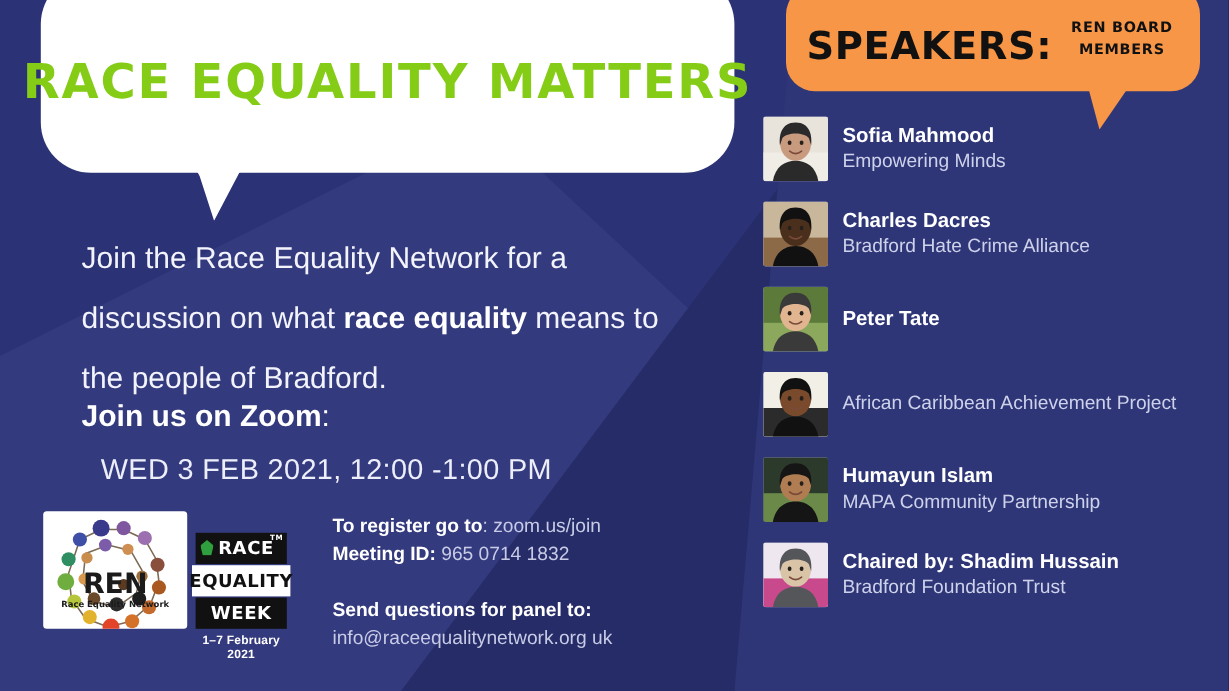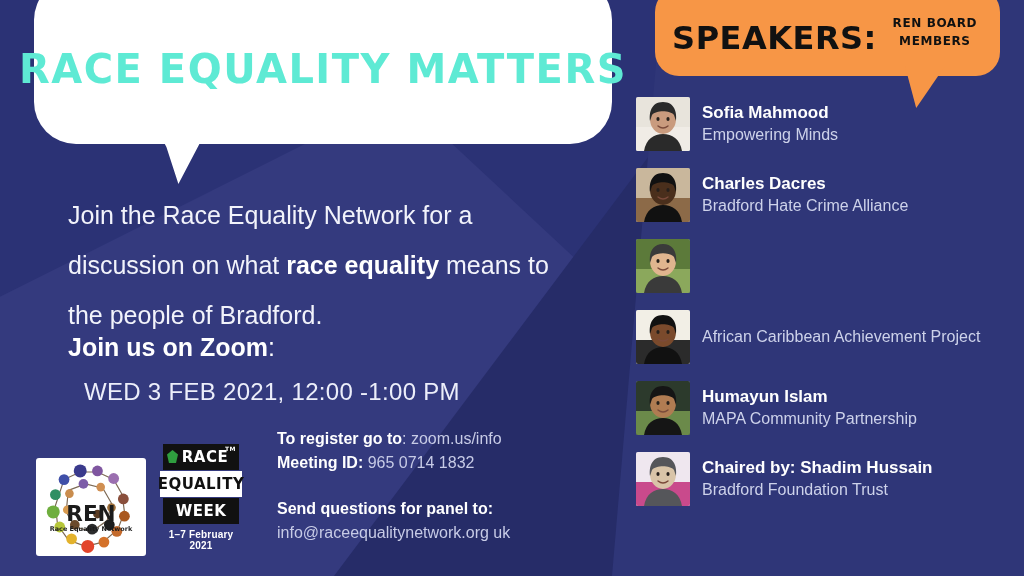--- a/index.html
+++ b/index.html
@@ -34,38 +34,38 @@
     background:#ffffff;border-radius:42px;
   }
   .bubble-white-tail{
     position:absolute;left:152px;top:120px;width:60px;height:64px;
     background:#ffffff;
     clip-path:polygon(0% 0%, 100% 0%, 44% 100%, 24% 42%);
   }
   .headline{
     position:absolute;left:34px;top:10px;width:578px;height:118px;
     display:flex;align-items:center;justify-content:center;
-    color:#5eead4;
+    color:#84cc16;
     font-family:"DejaVu Sans","Liberation Sans",sans-serif;
     font-weight:700;font-size:40px;letter-spacing:1.5px;
     text-transform:uppercase;white-space:nowrap;
   }
   
   .body-copy{
     position:absolute;left:68px;top:190px;width:520px;
     font-size:25px;line-height:50px;font-weight:300;color:#f2f3fb;
   }
   .body-copy b{font-weight:700;color:#ffffff;}
   .zoom-block{position:absolute;left:68px;top:333px;width:520px;}
   .zoom-line1{font-size:25px;font-weight:700;color:#ffffff;margin:0 0 6px 0;}
   .zoom-line1 .thin{font-weight:300;}
   .zoom-line2{font-size:24px;font-weight:300;color:#eceefa;margin:16px;letter-spacing:.3px;}
   
   .ren-logo{
-    position:absolute;left:36px;top:458px;width:110px;height:98px;
+    position:absolute;left:36px;top:426px;width:120px;height:98px;
     background:#ffffff;border-radius:3px;overflow:hidden;
   }
   .rew-logo{
     position:absolute;left:163px;top:444px;width:76px;height:100px;
   }
   .rew-bar{
     height:26px;display:flex;align-items:center;justify-content:center;
     font-family:"DejaVu Sans","Liberation Sans",sans-serif;
     font-weight:700;letter-spacing:.5px;
   }
@@ -189,21 +189,21 @@
       <span class="rew-leaf"></span>
       <span>RACE</span>
       <span class="rew-tm">TM</span>
     </div>
     <div class="rew-bar rew-b2">EQUALITY</div>
     <div class="rew-bar rew-b3">WEEK</div>
     <div class="rew-date">1–7 February 2021</div>
   </div>
 
   <div class="register">
-    <p class="row"><span class="strong">To register go to</span><span class="light">:</span> <span class="light">zoom.us/info</span></p>
+    <p class="row"><span class="strong">To register go to</span><span class="light">:</span> <span class="light">zoom.us/join</span></p>
     <p class="row"><span class="strong">Meeting ID:</span> <span class="light">965 0714 1832</span></p>
     <div class="gap"></div>
     <p class="row"><span class="strong">Send questions for panel to:</span></p>
     <p class="row"><span class="light">info@raceequalitynetwork.org uk</span></p>
   </div>
 
   <div class="bubble-orange"></div>
   <div class="bubble-orange-tail"></div>
   <div class="speakers-head">
     <span class="speakers-title">SPEAKERS:</span>
@@ -254,20 +254,21 @@
             <rect x="0" y="30" width="54" height="24" fill="#8ba85c"></rect>
             <ellipse cx="27" cy="22" rx="13" ry="15" fill="#e0b58f"></ellipse>
             <path d="M27 5 C15 5 13 16 14 24 L16 18 C20 13 34 13 38 18 L40 24 C41 16 39 5 27 5 Z" fill="#3a3a3a"></path>
             <path d="M8 54 C10 42 18 37 27 37 C36 37 44 42 46 54 Z" fill="#3a3a3a"></path>
             <ellipse cx="22" cy="22" rx="1.6" ry="1.9" fill="#26201c"></ellipse>
             <ellipse cx="32" cy="22" rx="1.6" ry="1.9" fill="#26201c"></ellipse>
             <path d="M22 29 Q27 33 32 29" stroke="#7a4a3a" stroke-width="1.4" fill="none" stroke-linecap="round"></path>
           </svg>
         </div>
         <div class="sp-text">
+          <span class="sp-name">Peter Tate</span>
         </div>
       </div>
       <div class="speaker-row">
         <div class="avatar">
           <svg viewBox="0 0 54 54" preserveAspectRatio="none">
             <rect x="0" y="0" width="54" height="54" fill="#f2efe6"></rect>
             <rect x="0" y="30" width="54" height="24" fill="#2b2b2b"></rect>
             <ellipse cx="27" cy="22" rx="13" ry="15" fill="#7a4a2c"></ellipse>
             <path d="M27 5 C15 5 13 16 14 24 L16 18 C20 13 34 13 38 18 L40 24 C41 16 39 5 27 5 Z" fill="#111111"></path>
             <path d="M8 54 C10 42 18 37 27 37 C36 37 44 42 46 54 Z" fill="#111111"></path>

